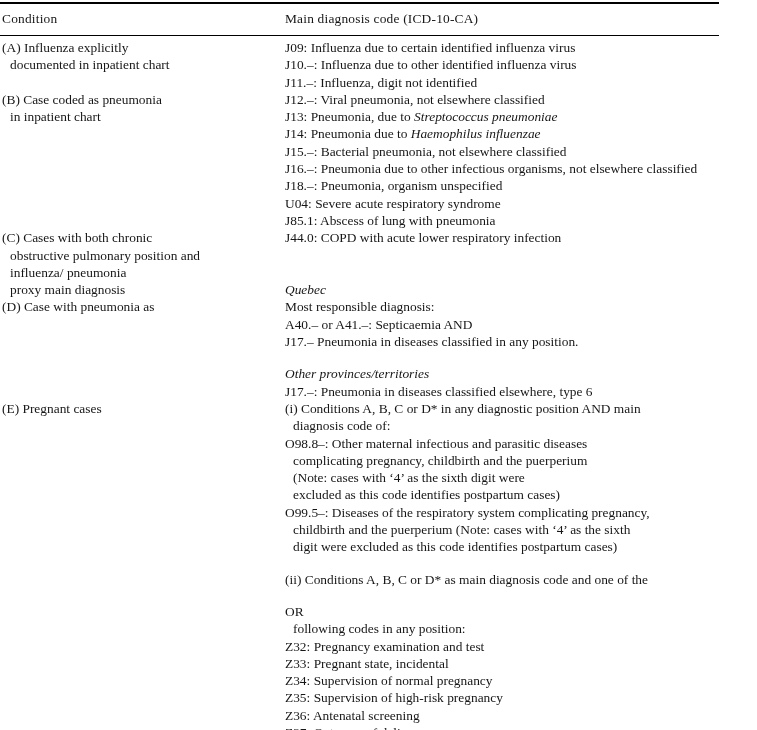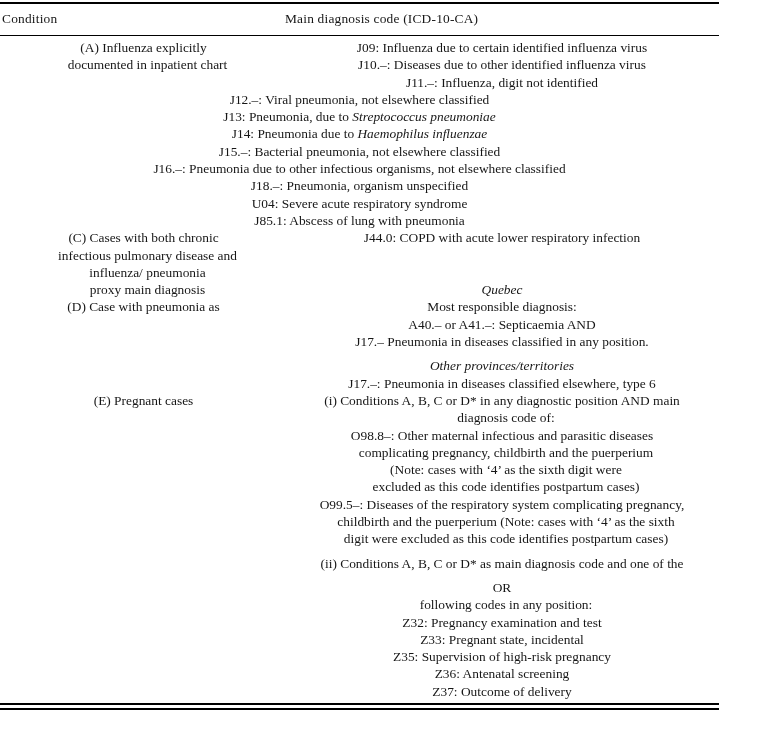--- a/index.html
+++ b/index.html
@@ -11,24 +11,24 @@
   }
   .rule-top   { margin-top:2px; border-top:2px solid #000; }
   .rule-mid   { border-top:1.5px solid #000; }
   .double-rule{ margin-top:3px; height:3px; border-top:2px solid #000; border-bottom:2px solid #000; }
   .hrow { display:flex; padding:7px 0 8px 0; }
   .th   { letter-spacing:0.2px; }
   .cell.cond  { width:285px; flex:none; padding-left:2px; box-sizing:border-box; }
   .cell.codes { flex:1; min-width:0; }
   .tbody { padding-top:3px; }
   .trow { display:flex; }
-  .ln { line-height:17.3px; white-space:nowrap;text-align:center; }
+  .ln { line-height:17.3px; white-space:nowrap; }
   .ind { padding-left:8px; }
   .it  { font-style:italic; }
-  .gap { margin-top:7px; }
+  .gap { margin-top:15px; }
 </style>
 </head>
 <body>
 
 <div class="page">
 
   <div class="rule-top"></div>
 
   <div class="hrow">
     <div class="cell cond th">Condition</div>
@@ -39,42 +39,46 @@
 
   <div class="tbody">
 
     <div class="trow">
       <div class="cell cond">
         <div class="ln">(A) Influenza explicitly</div>
         <div class="ln ind">documented in inpatient chart</div>
       </div>
       <div class="cell codes">
         <div class="ln">J09: Influenza due to certain identified influenza virus</div>
-        <div class="ln">J10.–: Diseases due to other identified influenza virus</div>
+        <div class="ln">J10.–: Influenza due to other identified influenza virus</div>
         <div class="ln">J11.–: Influenza, digit not identified</div>
       </div>
     </div>
 
     <div class="trow">
+      <div class="cell cond">
+        <div class="ln">(B) Case coded as pneumonia</div>
+        <div class="ln ind">in inpatient chart</div>
+      </div>
       <div class="cell codes">
         <div class="ln">J12.–: Viral pneumonia, not elsewhere classified</div>
         <div class="ln"><span>J13: Pneumonia, due to </span><span class="it">Streptococcus pneumoniae</span></div>
         <div class="ln"><span>J14: Pneumonia due to </span><span class="it">Haemophilus influenzae</span></div>
         <div class="ln">J15.–: Bacterial pneumonia, not elsewhere classified</div>
         <div class="ln">J16.–: Pneumonia due to other infectious organisms, not elsewhere classified</div>
         <div class="ln">J18.–: Pneumonia, organism unspecified</div>
         <div class="ln">U04: Severe acute respiratory syndrome</div>
         <div class="ln">J85.1: Abscess of lung with pneumonia</div>
       </div>
     </div>
 
     <div class="trow">
       <div class="cell cond">
         <div class="ln">(C) Cases with both chronic</div>
-        <div class="ln ind">infectious pulmonary disease and</div>
+        <div class="ln ind">obstructive pulmonary position and</div>
         <div class="ln ind">influenza/ pneumonia</div>
       </div>
       <div class="cell codes">
         <div class="ln">J44.0: COPD with acute lower respiratory infection</div>
       </div>
     </div>
 
     <div class="trow">
       <div class="cell cond">
         <div class="ln ind">proxy main diagnosis</div>
@@ -102,20 +106,21 @@
         <div class="ln ind">(Note: cases with ‘4’ as the sixth digit were</div>
         <div class="ln ind">excluded as this code identifies postpartum cases)</div>
         <div class="ln">O99.5–: Diseases of the respiratory system complicating pregnancy,</div>
         <div class="ln ind">childbirth and the puerperium (Note: cases with ‘4’ as the sixth</div>
         <div class="ln ind">digit were excluded as this code identifies postpartum cases)</div>
         <div class="ln gap">(ii) Conditions A, B, C or D* as main diagnosis code and one of the</div>
         <div class="ln gap">OR</div>
         <div class="ln ind">following codes in any position:</div>
         <div class="ln">Z32: Pregnancy examination and test</div>
         <div class="ln">Z33: Pregnant state, incidental</div>
+        <div class="ln">Z34: Supervision of normal pregnancy</div>
         <div class="ln">Z35: Supervision of high-risk pregnancy</div>
         <div class="ln">Z36: Antenatal screening</div>
         <div class="ln">Z37: Outcome of delivery</div>
       </div>
     </div>
 
   </div>
 
   <div class="double-rule"></div>
 

